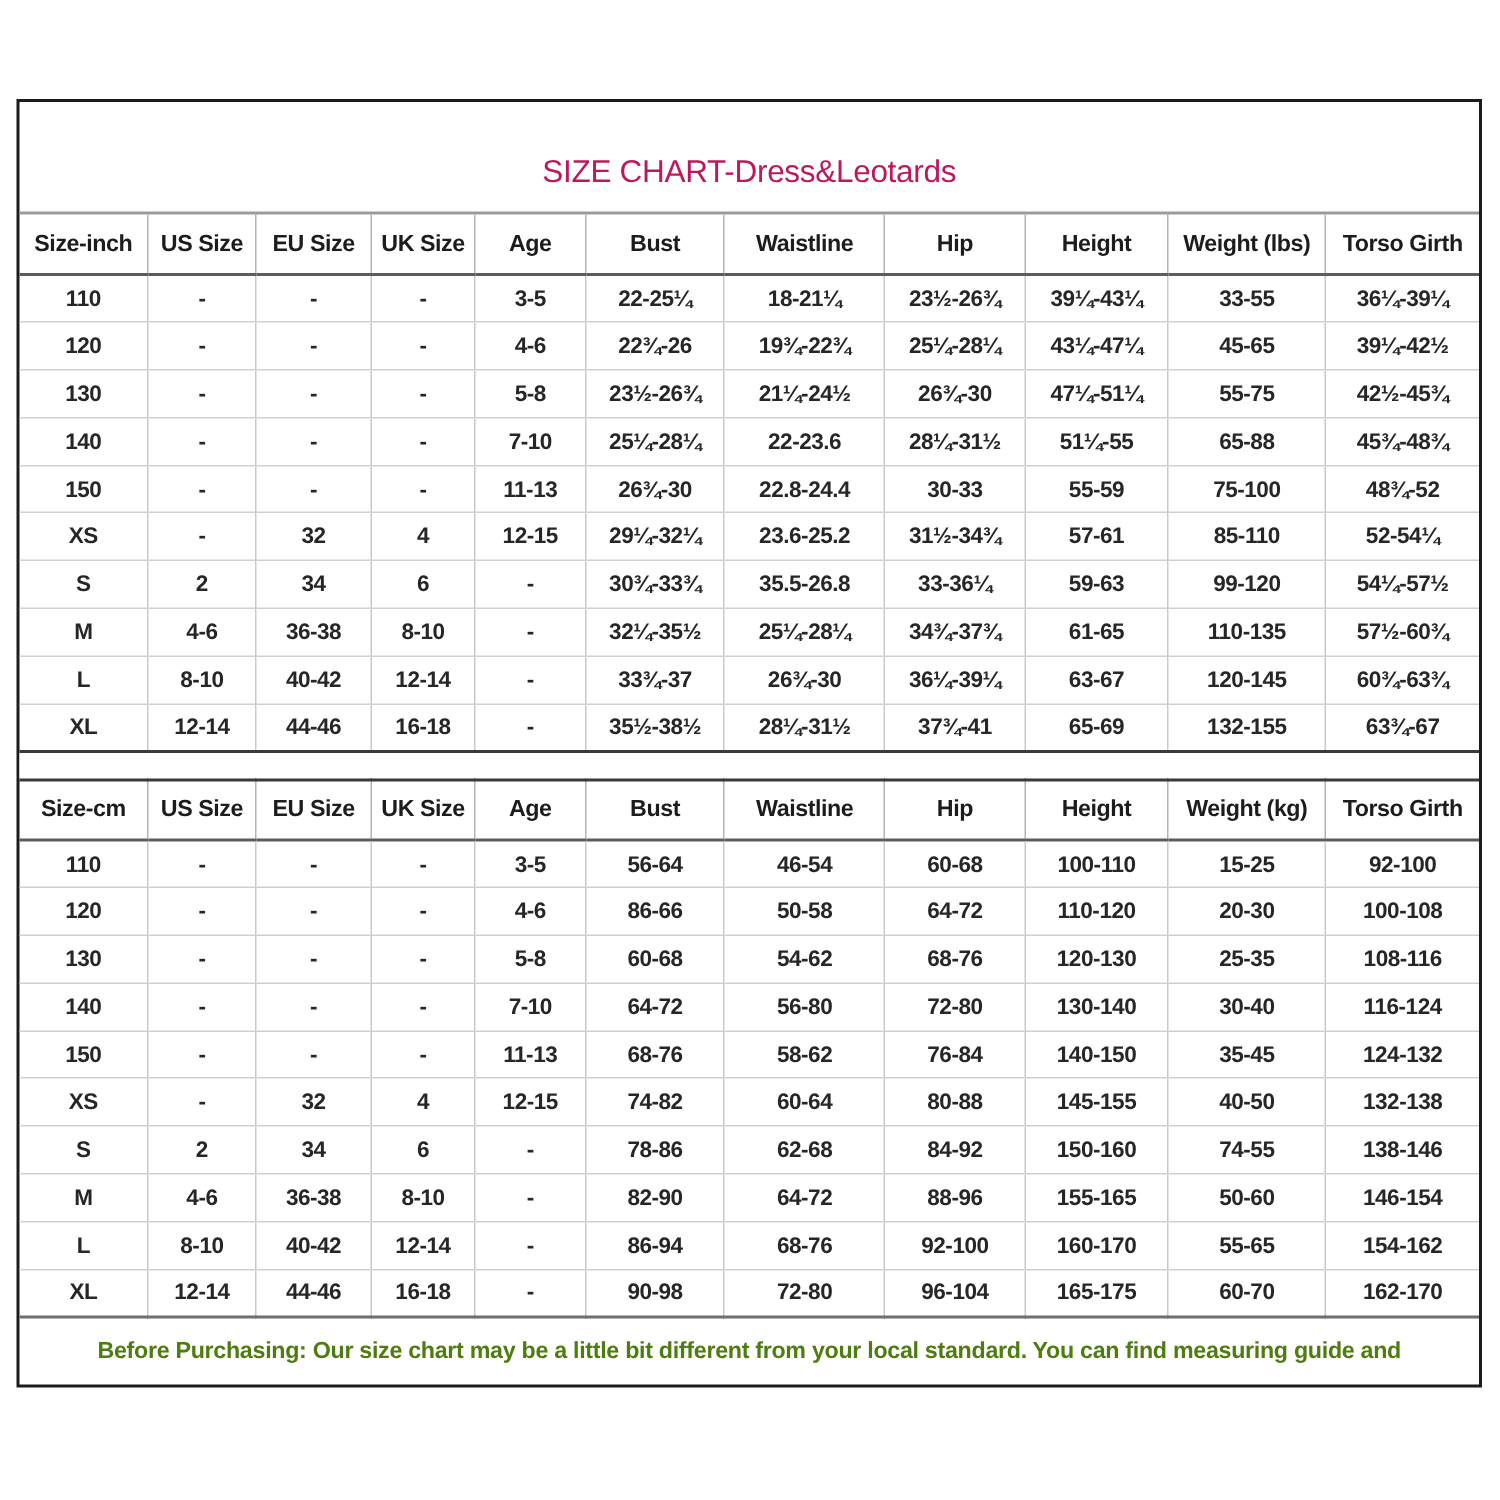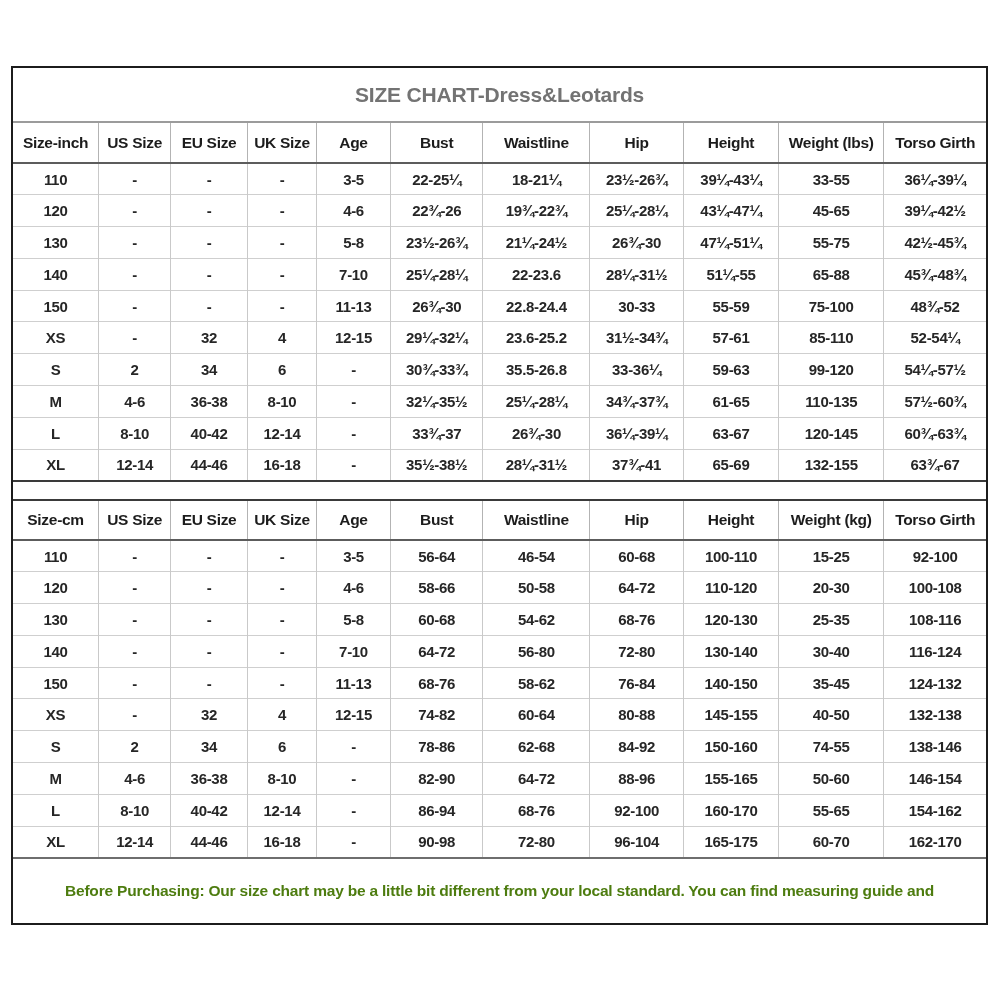--- a/index.html
+++ b/index.html
@@ -10,22 +10,23 @@
 
   .chart-box {
     position:absolute; left:11px; top:66px; width:977px; height:859px;
     border:2px solid #1c1c1c; background:#ffffff;
     display:flex; flex-direction:column;
   }
 
   .title {
     height:55px; flex:0 0 55px;
     display:flex; align-items:center; justify-content:center;
-    font-size:21px; font-weight:700; letter-spacing:-0.2px; color:#737373;
+    font-size:21px; font-weight:400; letter-spacing:-0.2px; color:#be185d;
     border-bottom:2px solid #9b9b9b;
+    margin-top:20px;
   }
 
   table.sizes {
     width:100%; border-collapse:collapse; table-layout:fixed;
     flex:0 0 auto;
   }
   table.sizes col:nth-child(1){width:8.8%}
   table.sizes col:nth-child(2){width:7.4%}
   table.sizes col:nth-child(3){width:7.9%}
   table.sizes col:nth-child(4){width:7.1%}
@@ -281,21 +282,21 @@
             <td>100-110</td>
             <td>15-25</td>
             <td>92-100</td>
           </tr>
           <tr>
             <td>120</td>
             <td>-</td>
             <td>-</td>
             <td>-</td>
             <td>4-6</td>
-            <td>58-66</td>
+            <td>86-66</td>
             <td>50-58</td>
             <td>64-72</td>
             <td>110-120</td>
             <td>20-30</td>
             <td>100-108</td>
           </tr>
           <tr>
             <td>130</td>
             <td>-</td>
             <td>-</td>

